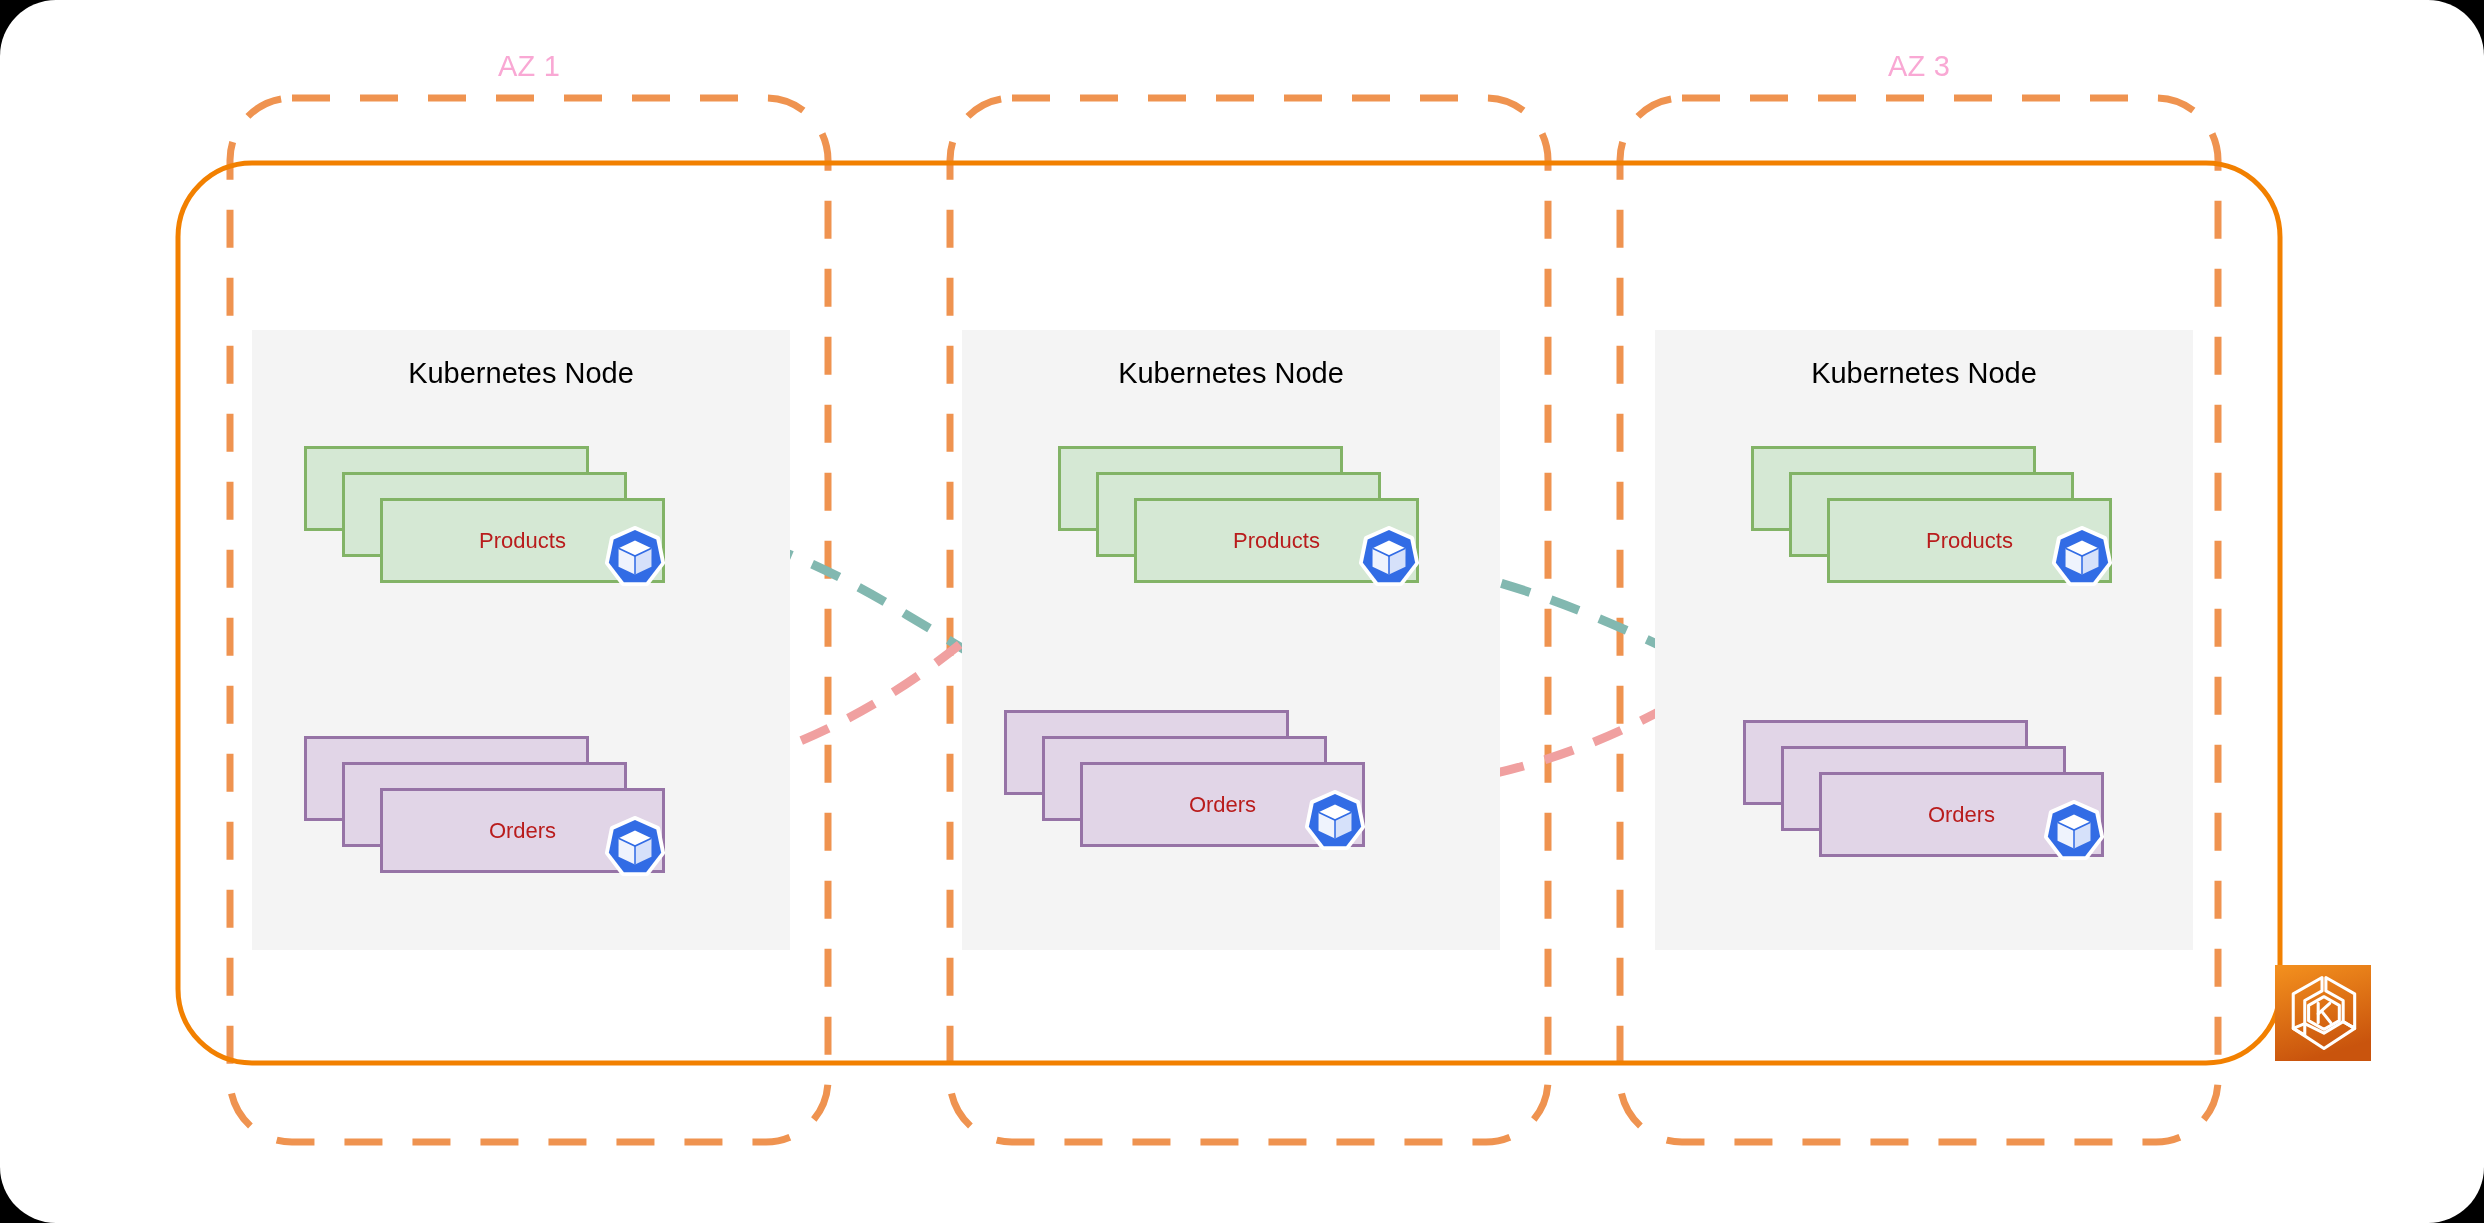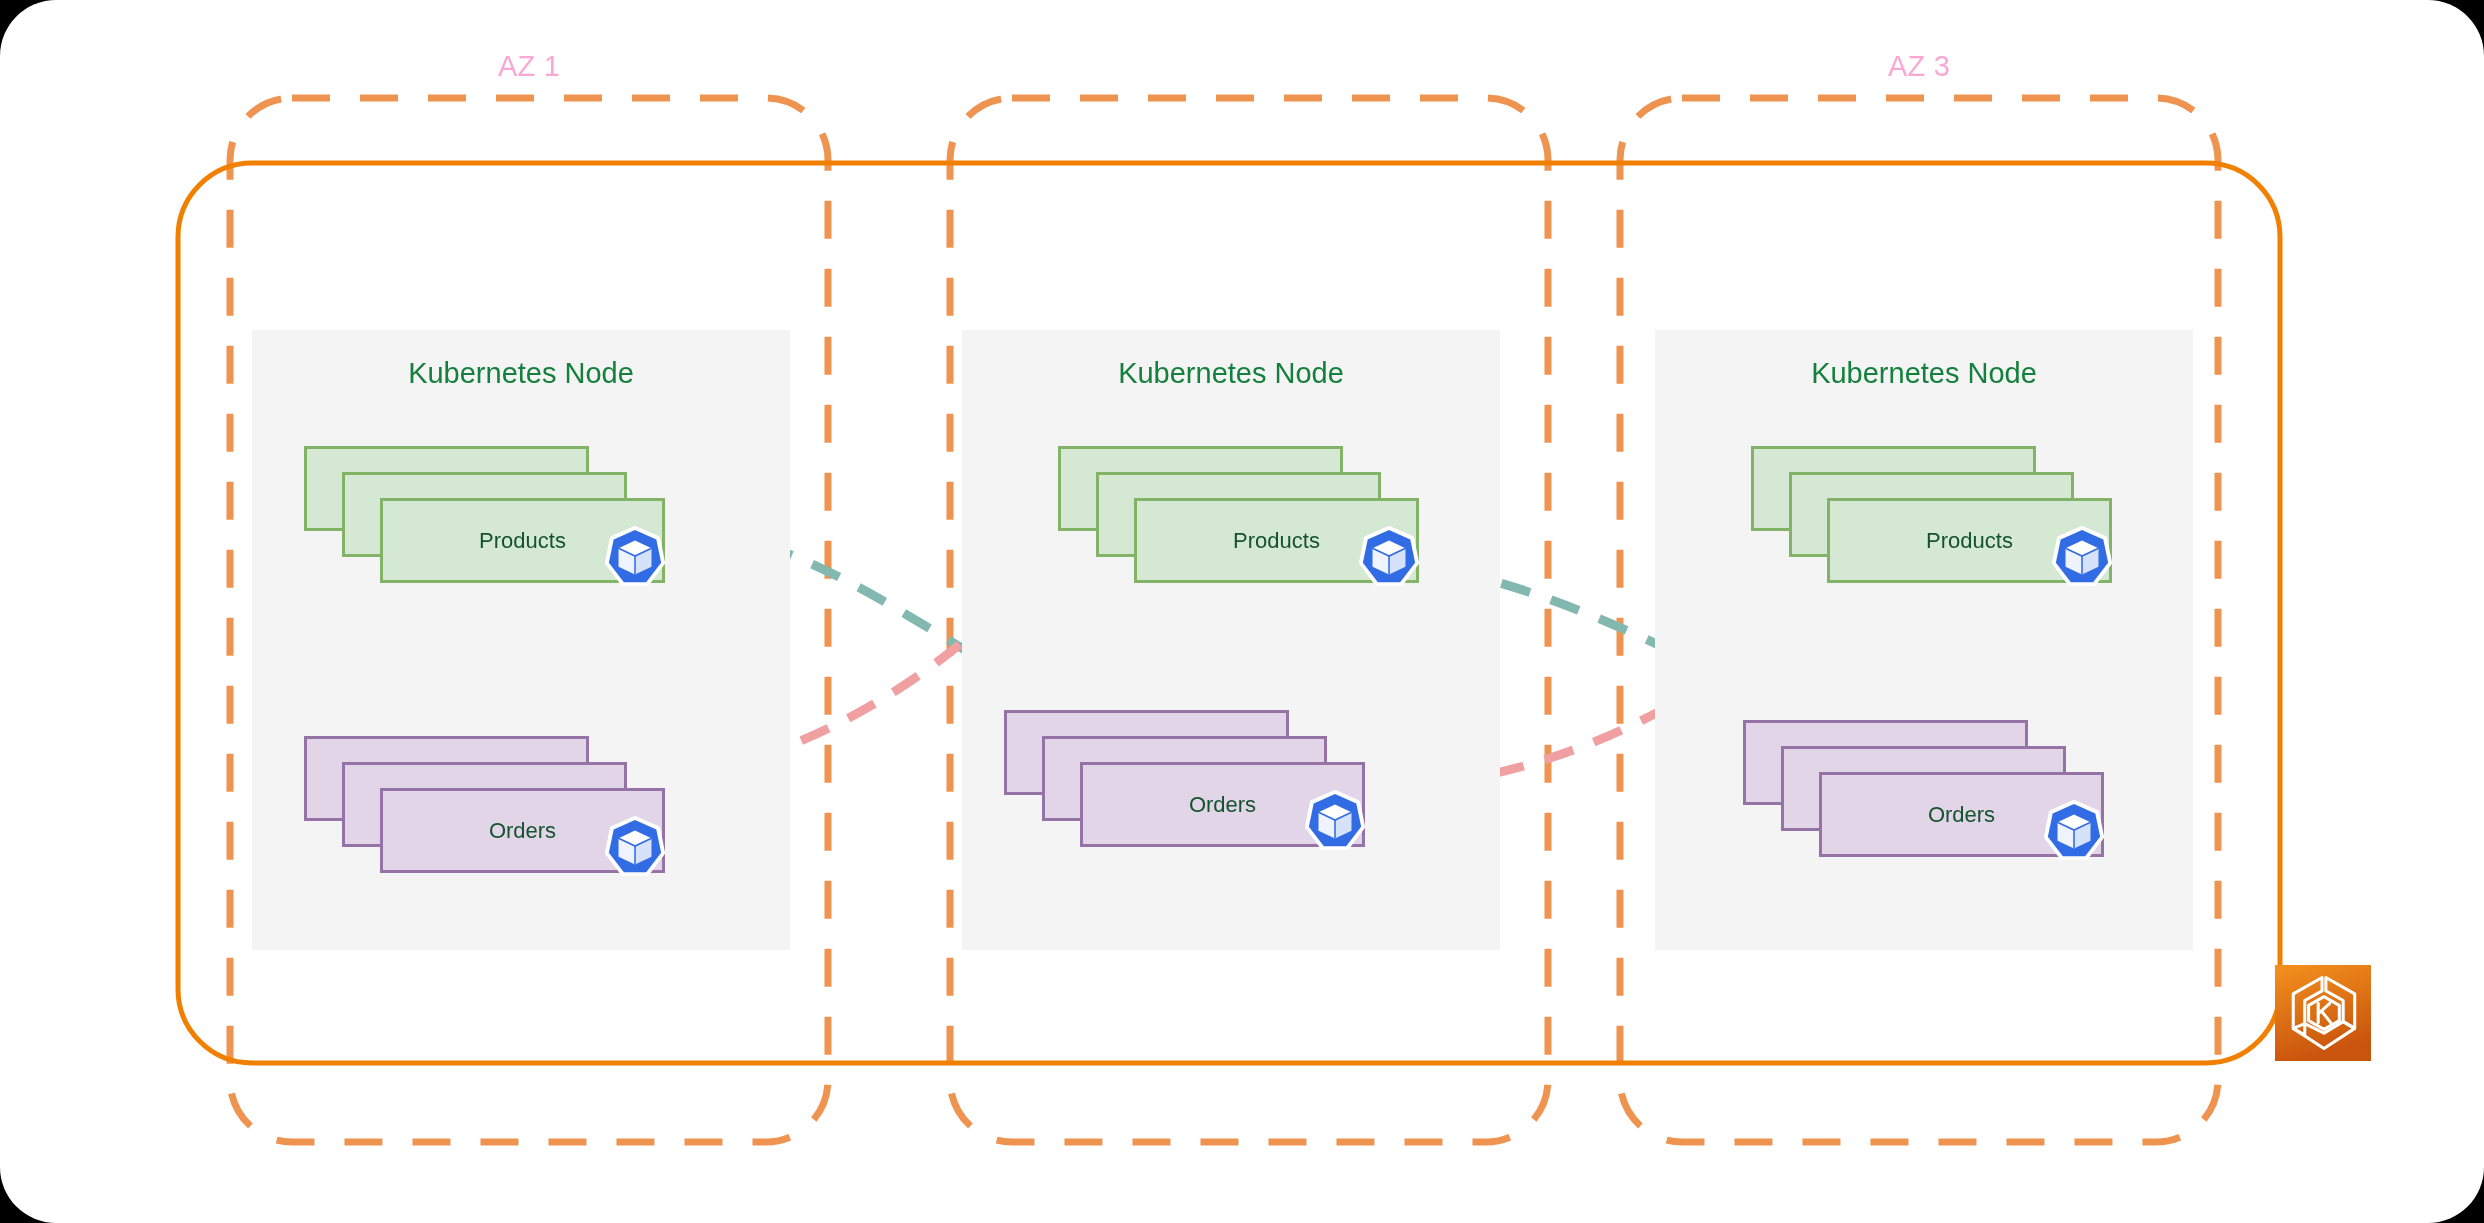--- a/index.html
+++ b/index.html
@@ -48,21 +48,21 @@
     position: absolute;
     background: #f4f4f4;
   }
   .node-title {
     position: absolute;
     top: 27px;
     left: 0;
     width: 100%;
     text-align: center;
     font-size: 29px;
-    color: #15803d;
+    color: #000000;
     white-space: nowrap;
   }
   
   .pod-stack {
     position: absolute;
     width: 360px;
     height: 135px;
   }
   .pod-card {
     position: absolute;
@@ -76,21 +76,21 @@
   .pod-card.c2 { left: 38px; top: 26px; }
   .pod-card.c3 { left: 76px; top: 52px; }
   .pod-green  { background: #d5e8d4; border-color: #82b366; }
   .pod-purple { background: #e1d5e7; border-color: #9673a6; }
   .pod-label {
     position: absolute;
     left: 0;
     width: 100%;
     text-align: center;
     font-size: 22px;
-    color: #14532d;
+    color: #b91c1c;
     white-space: nowrap;
     top: 50%;
     transform: translateY(-50%);
   }
   
   .k8s-badge {
     position: absolute;
     width: 62px;
     height: 62px;
   }

